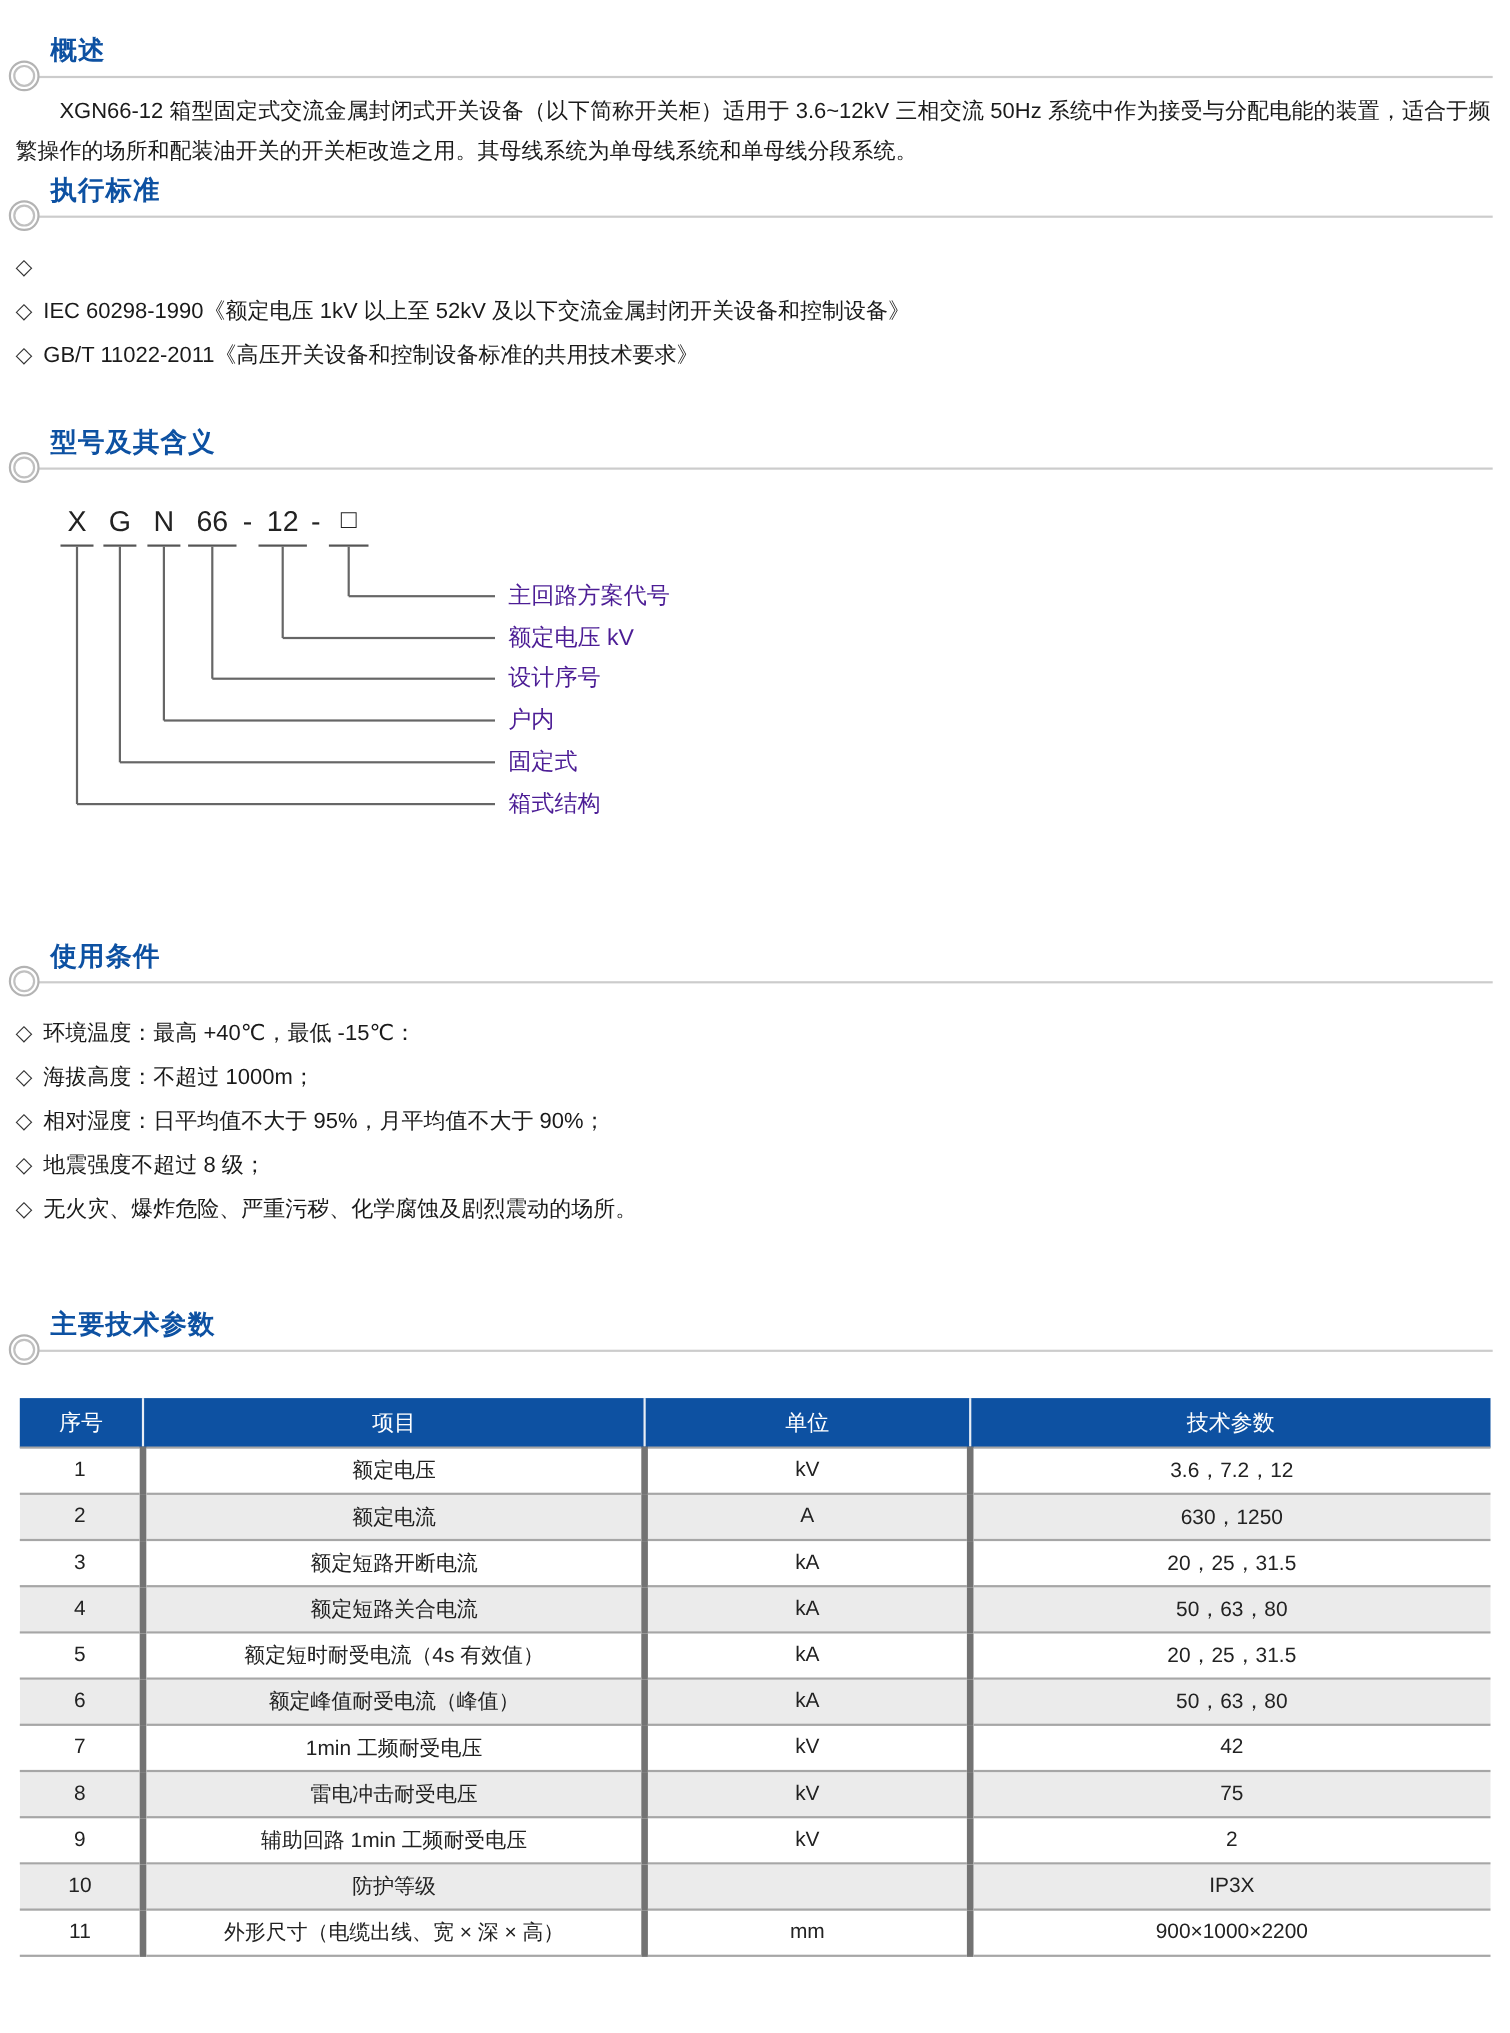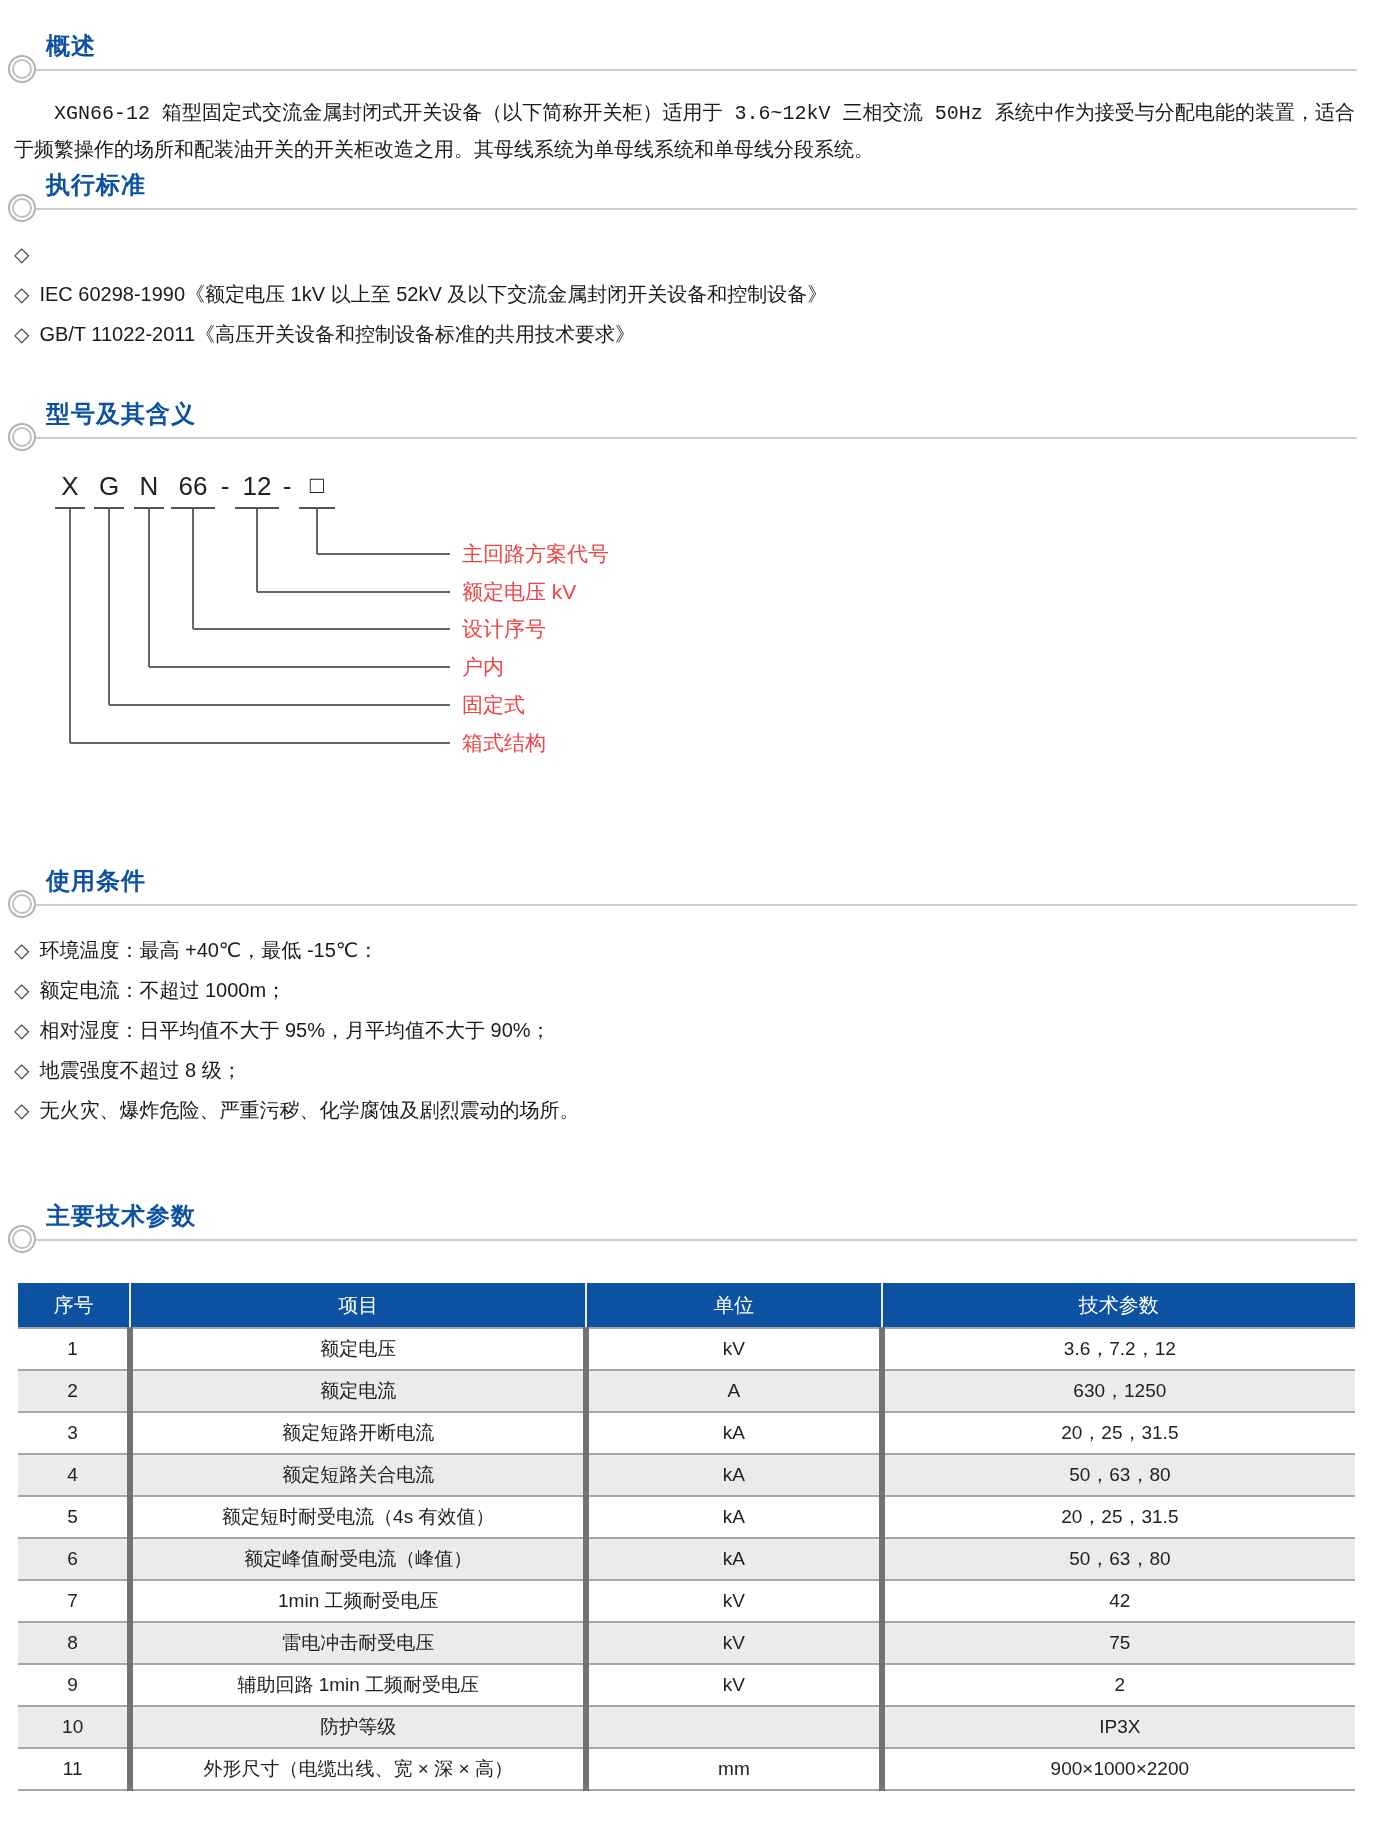--- a/index.html
+++ b/index.html
@@ -40,27 +40,26 @@
   }
   .sec-ring::after{
     content:"";
     position:absolute;
     left:2px;top:2px;right:2px;bottom:2px;
     border:2px solid #c0c0c0;
     border-radius:50%;
   }
   
   .overview-text{
-    margin:24px 18px 0 14px;
+    margin:12px 18px 0 14px;
     font-size:20px;
     line-height:1.85;
     text-indent:2em;
     text-align:justify;
     color:#1a1a1a;
-    font-family:Liberation Mono, monospace;
   }
   
   .bullet-list{
     list-style:none;
     margin:24px 18px 0 14px;
     padding:0;
   }
   .bullet-item{
     display:flex;
     align-items:center;
@@ -105,21 +104,21 @@
   .hl-box{top:82px;left:317px;width:133px;}
   .hl-12{top:120px;left:257px;width:193px;}
   .hl-66{top:157px;left:193px;width:257px;}
   .hl-n{top:195px;left:149px;width:301px;}
   .hl-g{top:233px;left:109px;width:341px;}
   .hl-x{top:271px;left:70px;width:380px;}
   .dlabel{
     position:absolute;
     left:462px;
     font-size:21px;
-    color:#ef4444;
+    color:#4c1d95;
     line-height:30px;
   }
   .dl1{top:68px;} .dl2{top:106px;} .dl3{top:143px;}
   .dl4{top:181px;} .dl5{top:219px;} .dl6{top:257px;}
   
   .param-table{
     width:1337px;
     margin:42px 18px 0 18px;
     border-collapse:collapse;
     table-layout:fixed;
@@ -245,21 +244,21 @@
         <span class="sec-ring"></span>
       </div>
     </div>
     <ul class="bullet-list">
         <li class="bullet-item">
         <span class="diamond">◇</span>
         <span class="bullet-text">环境温度：最高 +40℃，最低 -15℃：</span>
       </li>
         <li class="bullet-item">
         <span class="diamond">◇</span>
-        <span class="bullet-text">额定电流：不超过 1000m；</span>
+        <span class="bullet-text">海拔高度：不超过 1000m；</span>
       </li>
         <li class="bullet-item">
         <span class="diamond">◇</span>
         <span class="bullet-text">相对湿度：日平均值不大于 95%，月平均值不大于 90%；</span>
       </li>
         <li class="bullet-item">
         <span class="diamond">◇</span>
         <span class="bullet-text">地震强度不超过 8 级；</span>
       </li>
         <li class="bullet-item">

